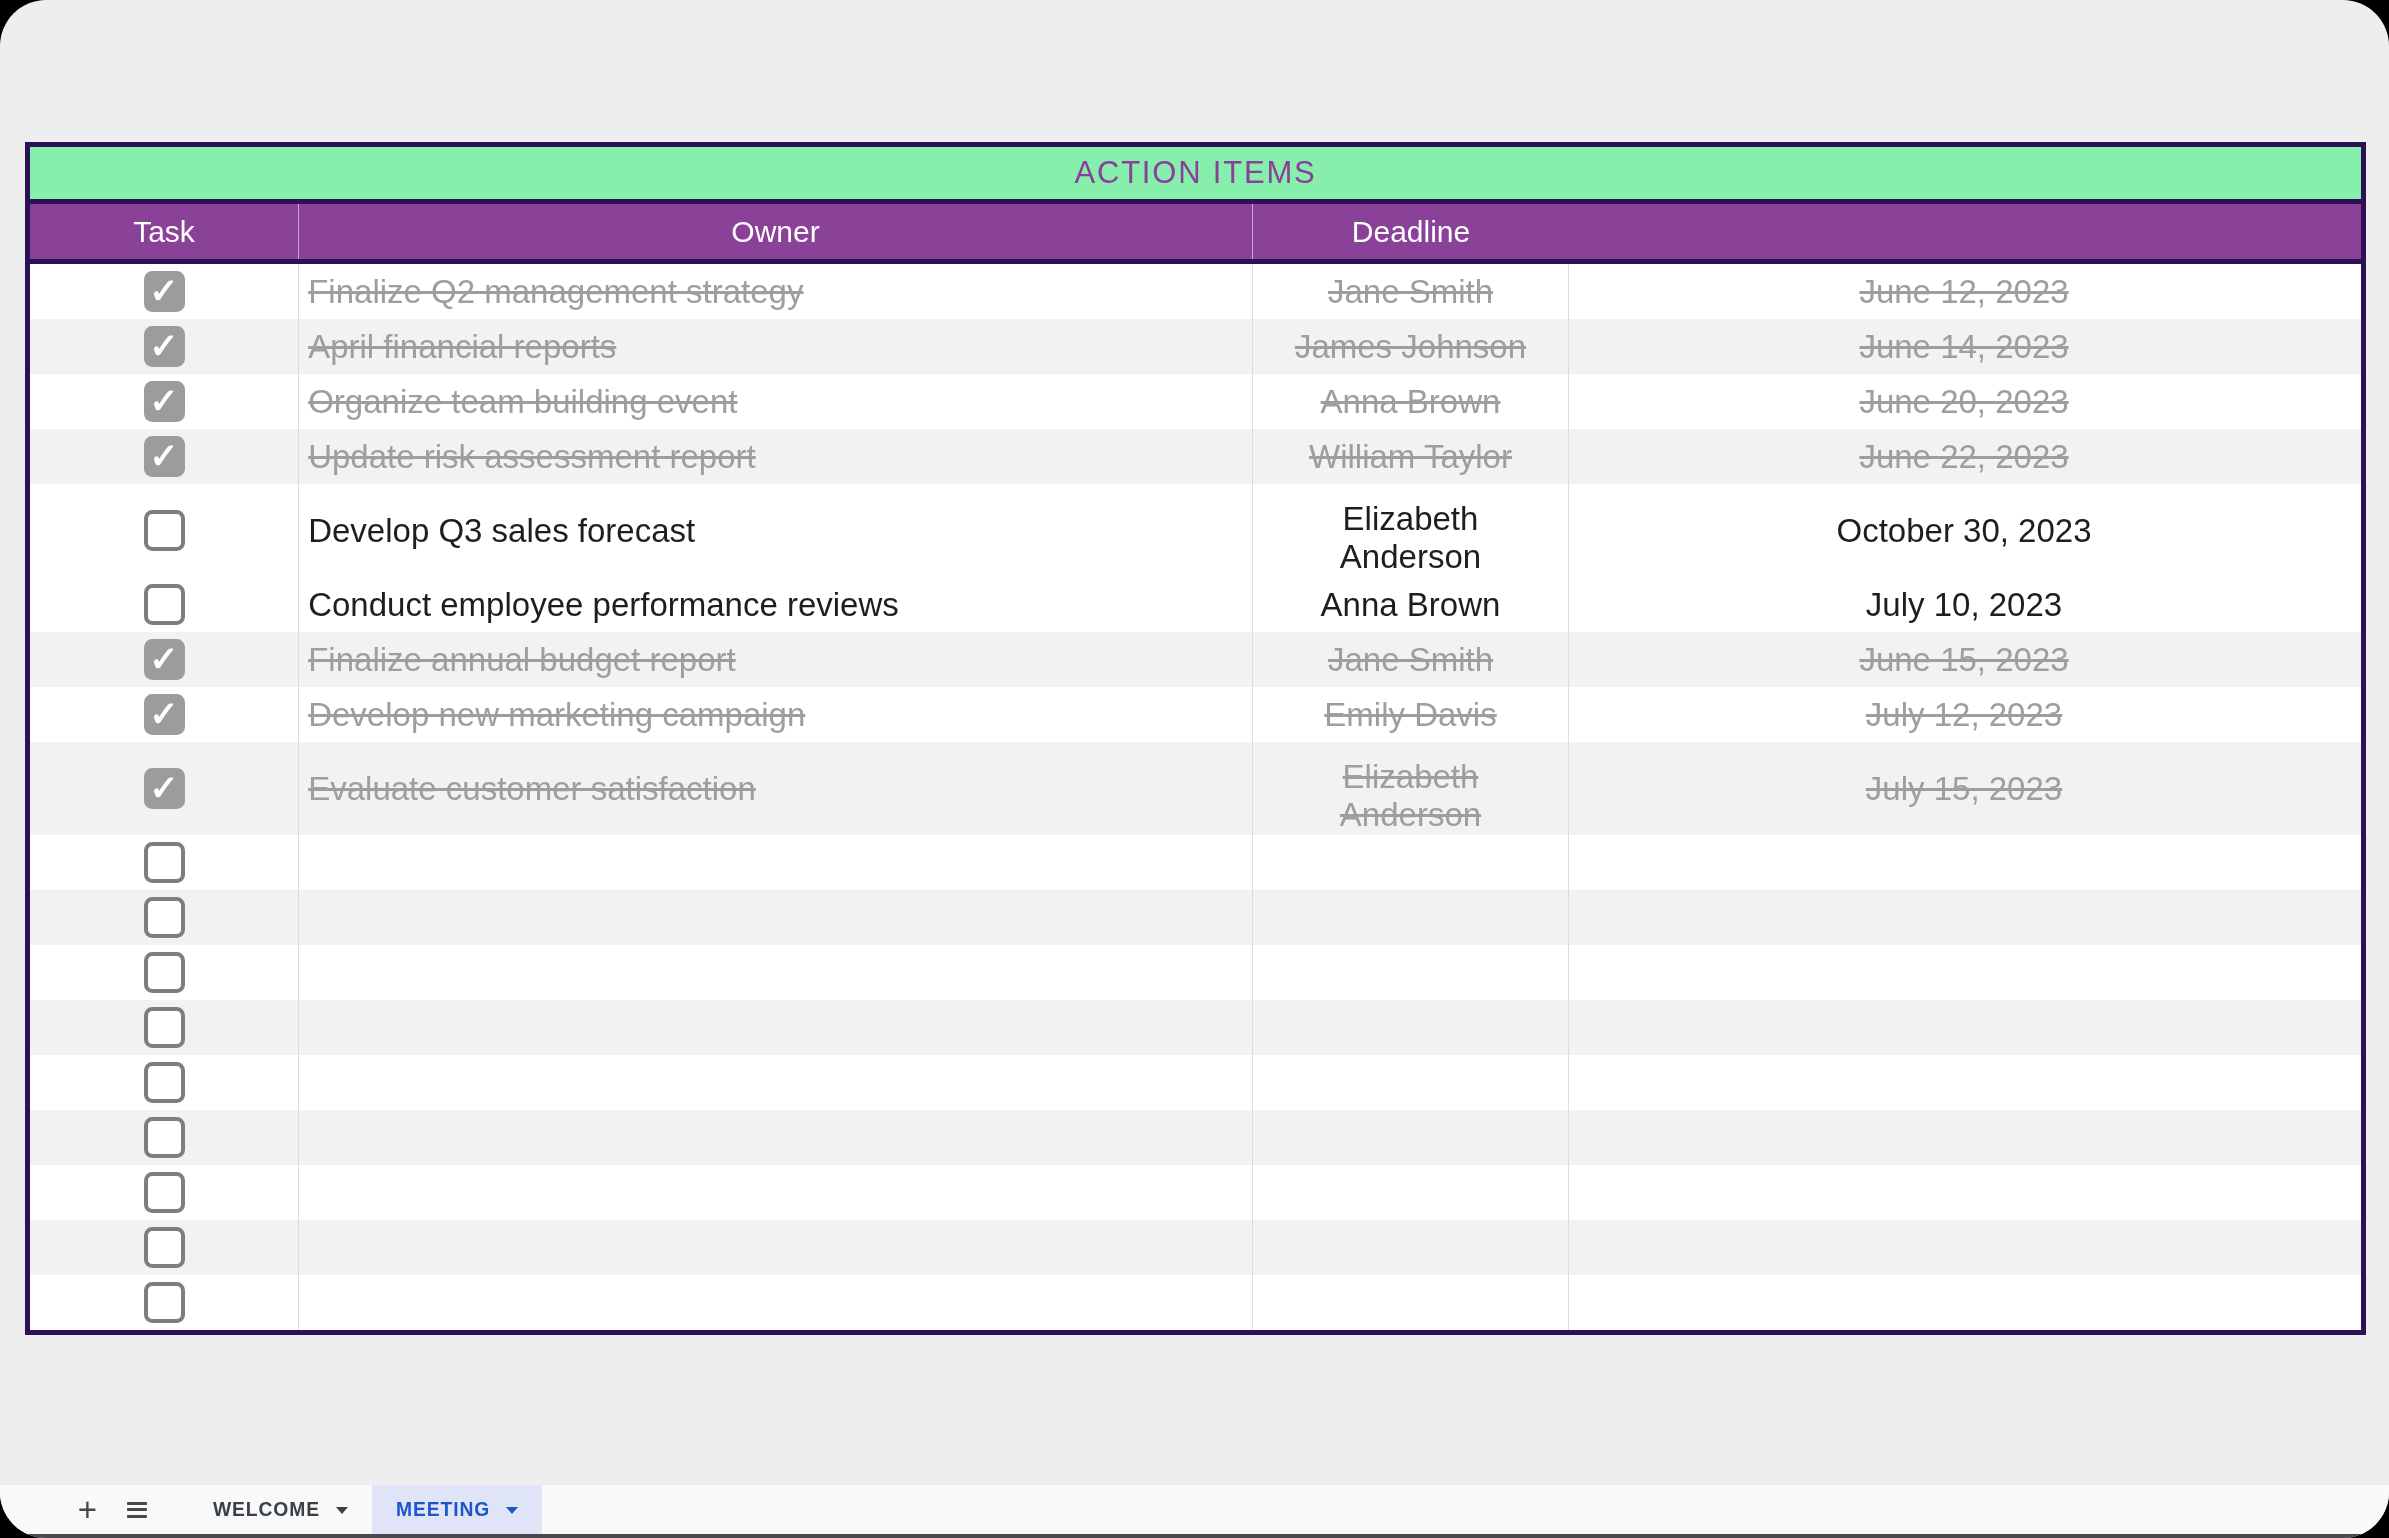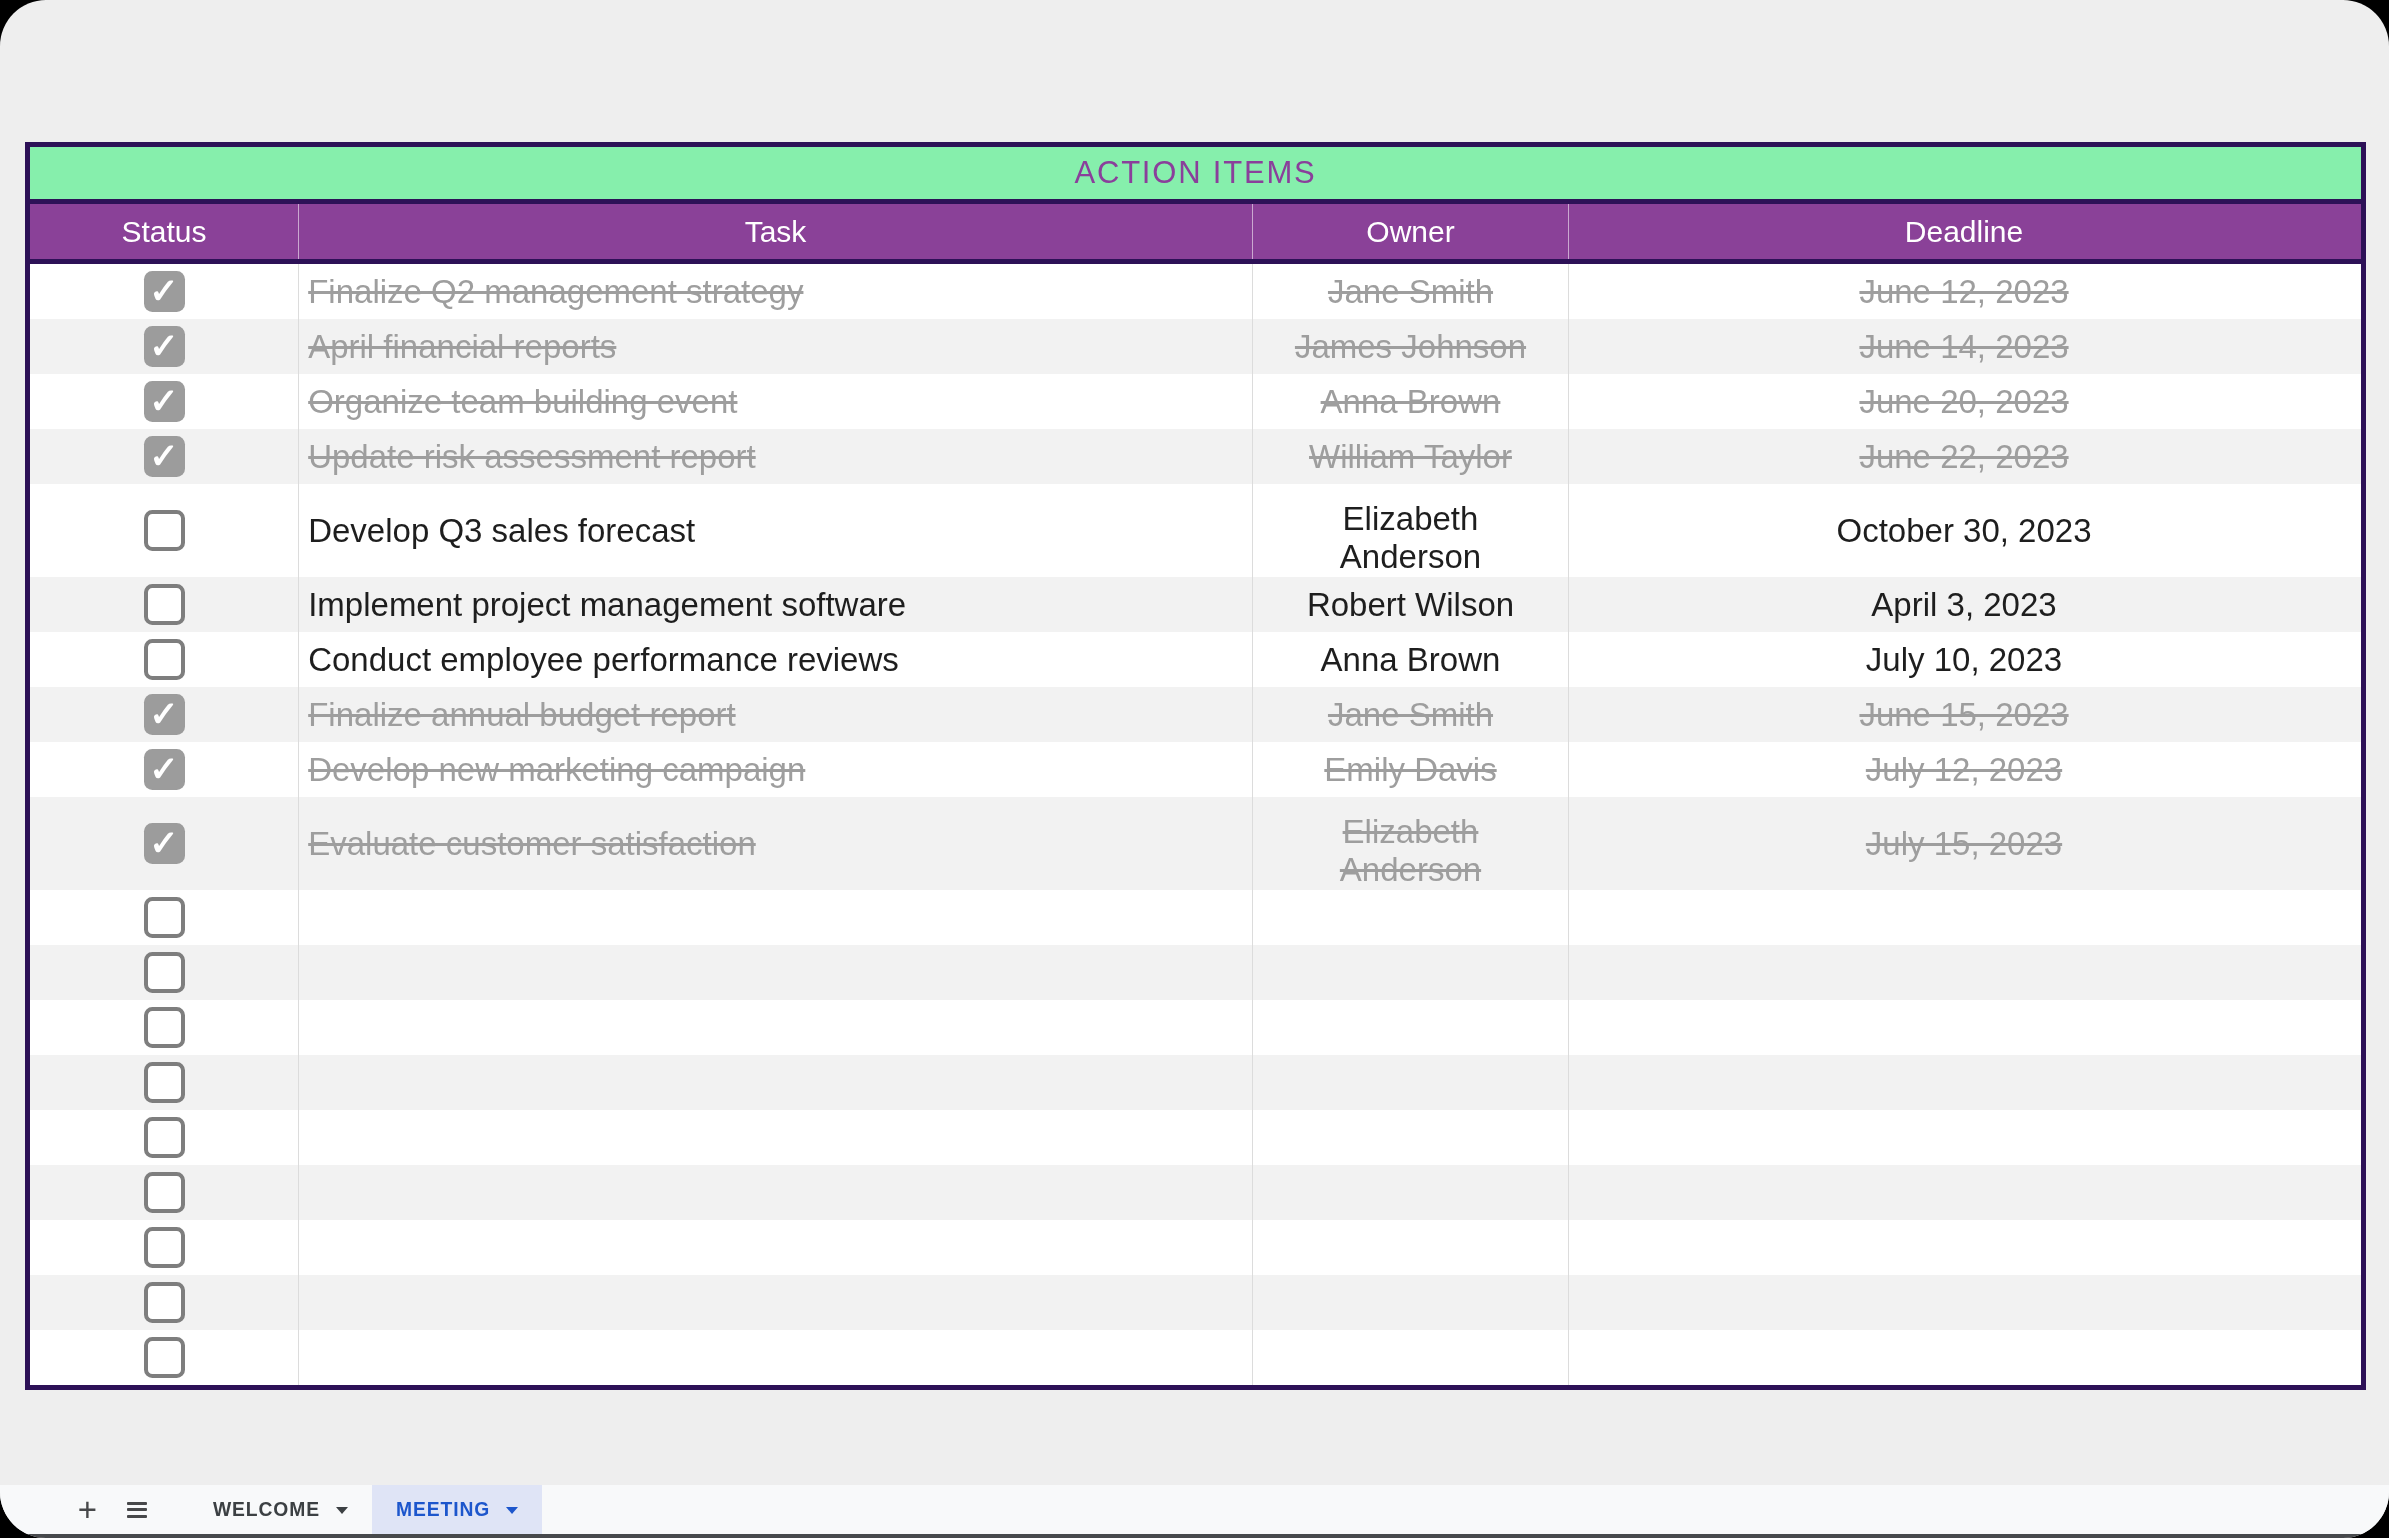--- a/index.html
+++ b/index.html
@@ -90,21 +90,20 @@
   }
 </style>
 </head>
 <body>
 
 <div class="page">
 
   <div class="action-table">
     <div class="title-cell">ACTION ITEMS</div>
     <div class="header-row">
-      <div class="header-cell">Status</div>
       <div class="header-cell">Task</div>
       <div class="header-cell">Owner</div>
       <div class="header-cell">Deadline</div>
     </div>
     <div id="table-body">
         <div class="row done">
           <div class="cell status">
             <span class="checkbox checked">✓</span>
           </div>
           <div class="cell task">
@@ -164,34 +163,20 @@
             <span class="checkbox unchecked"></span>
           </div>
           <div class="cell task">
             <span>Develop Q3 sales forecast</span>
           </div>
           <div class="cell owner">
             <span>Elizabeth Anderson</span>
           </div>
           <div class="cell deadline">
             <span>October 30, 2023</span>
-          </div>
-        </div>
-        <div class="row alt">
-          <div class="cell status">
-            <span class="checkbox unchecked"></span>
-          </div>
-          <div class="cell task">
-            <span>Implement project management software</span>
-          </div>
-          <div class="cell owner">
-            <span>Robert Wilson</span>
-          </div>
-          <div class="cell deadline">
-            <span>April 3, 2023</span>
           </div>
         </div>
         <div class="row">
           <div class="cell status">
             <span class="checkbox unchecked"></span>
           </div>
           <div class="cell task">
             <span>Conduct employee performance reviews</span>
           </div>
           <div class="cell owner">

